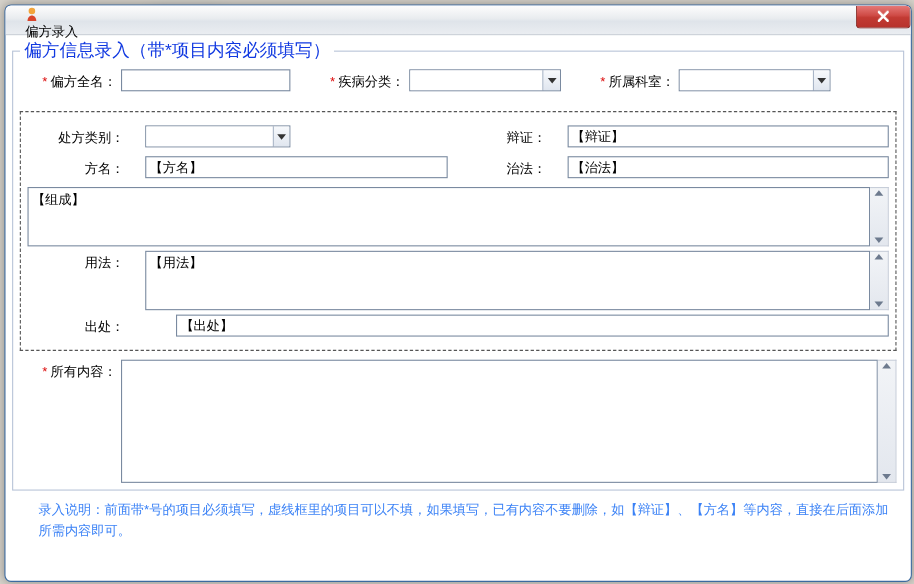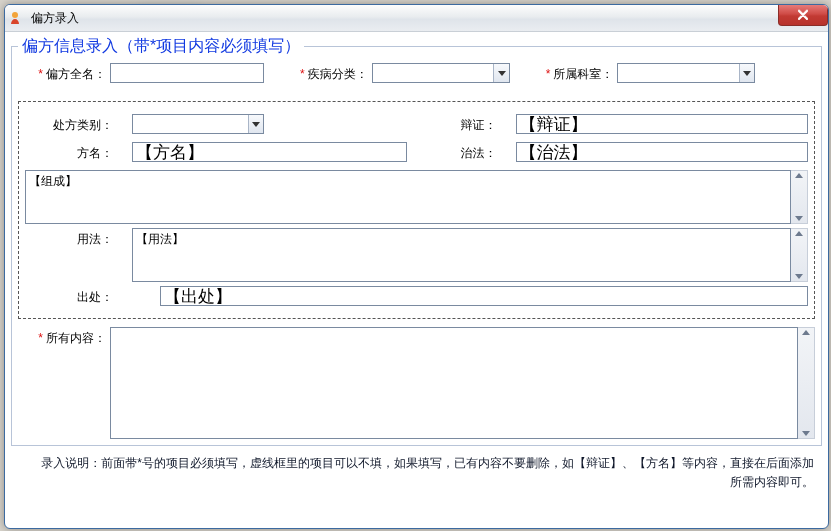--- a/index.html
+++ b/index.html
@@ -34,23 +34,24 @@
     background: #fff;
     box-shadow: 0 0 10px rgba(0,0,0,.35);
     overflow: hidden;
   }
 
   .titlebar {
     height: 26px;
     background: linear-gradient(#fdfdfd, #e9ecef 45%, #dfe4ea 55%, #eaedf1);
     border-bottom: 1px solid #c9cfd6;
     display: flex;
-    align-items: center;
-    padding: 0 4px;
+    align-items: flex-start;
+    padding: 0 18px;
     position: relative;
+    flex-direction: column;
   }
   .app-icon {
     width: 16px; height: 16px;
     display: inline-flex; align-items: center; justify-content: center;
     margin-right: 6px;
   }
   .title-text {
     color: #000;
   }
 
@@ -104,21 +105,21 @@
     margin-right: 3px;
   }
 
   input.text {
     height: 20px;
     box-sizing: border-box;
     border: 1px solid #7a8aa0;
     background: #fff;
     padding: 1px 3px;
     font-family: inherit;
-    font-size: 17px;
+    font-size: 12px;
   }
 
   .combo {
     display: inline-flex;
     align-items: stretch;
     background: #fff;
     border: 1px solid #7a8aa0;
     height: 20px;
     box-sizing: border-box;
   }
@@ -205,24 +206,23 @@
     align-items: flex-start;
     margin-top: 8px;
   }
   .allcontent textarea {
     flex: 1;
     height: 112px;
   }
 
   
   .note {
-    color: #0f172a;
+    color: #3b82f6;
     padding: 4px 8px 6px 24px;
     line-height: 1.6;
-    text-align: right;
   }
 
   
   .w154 { width: 154px; }
   .w132 { width: 132px; }
   .w138 { width: 138px; }
   .w_rest_small { width: 248px; }
 </style>
 </head>
 <body>

